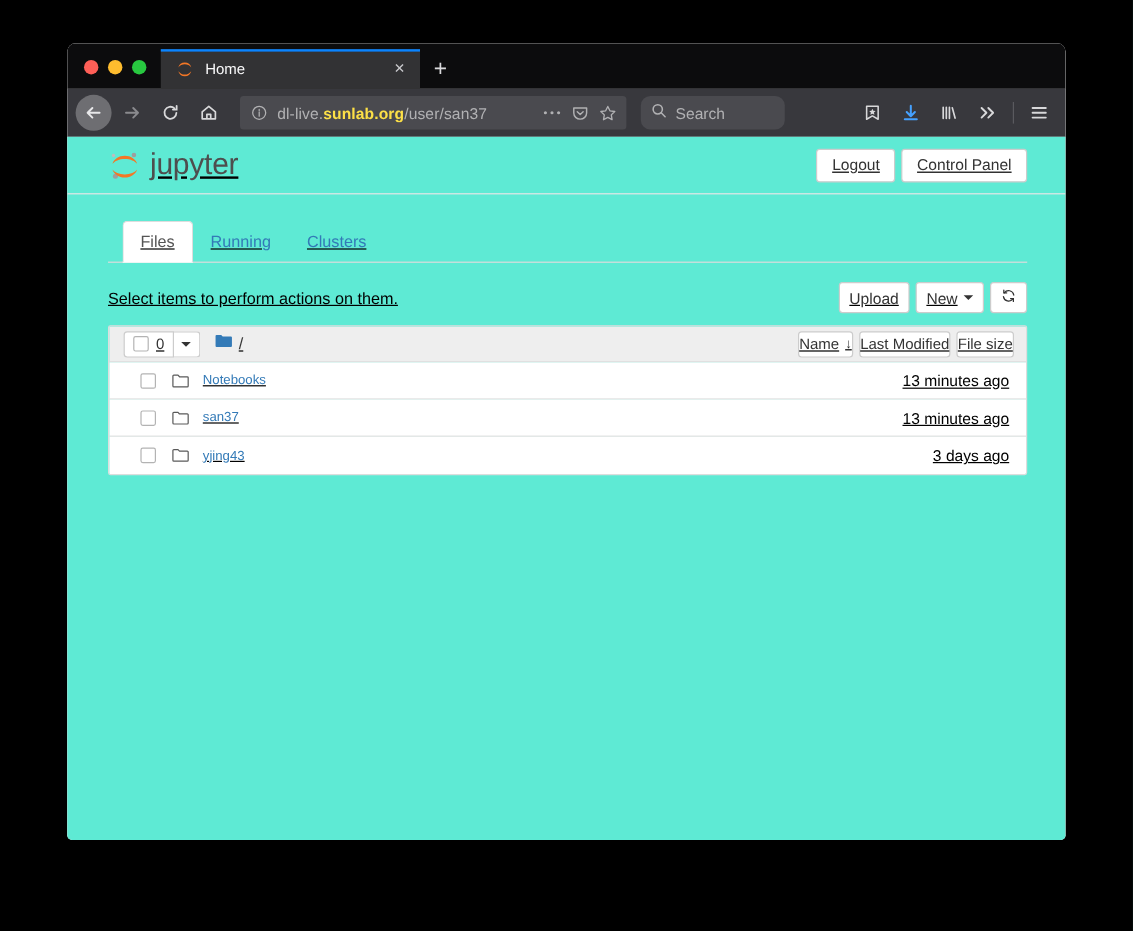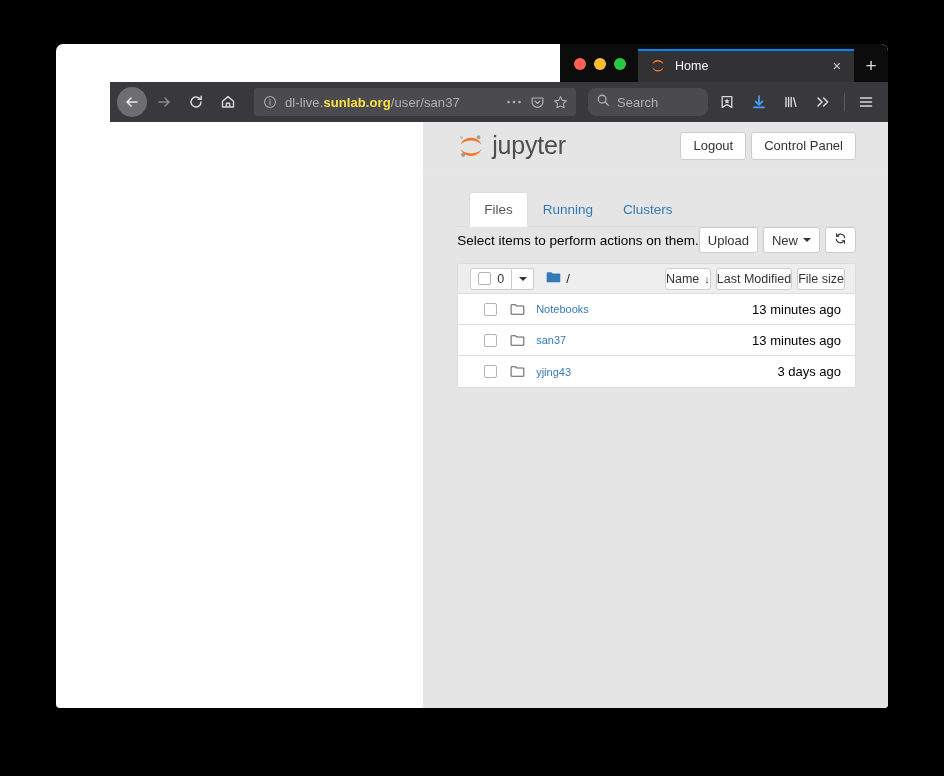--- a/index.html
+++ b/index.html
@@ -6,26 +6,26 @@
   html, body {
     width: 944px; height: 776px;
     background: #000;
     font-family: "Liberation Sans", sans-serif;
     overflow: hidden;
   }
 
   
   .window {
     position: absolute;
-    left: 56px; top: 44px;
+    left: 56px; top: 36px;
     width: 832px; height: 664px;
     border-radius: 7px 7px 4px 4px;
     overflow: hidden;
     background: #fff;
-    display: flex; flex-direction: column; align-items: flex-end;
+    display: flex; flex-direction: column;
   }
 
   
   .tabstrip {
     height: 38px;
     background: #0c0c0d;
     display: flex; align-items: flex-end;
     flex: 0 0 auto;
     position: relative;
   }
@@ -125,21 +125,21 @@
   .toolspace { flex: 1 1 auto; }
   .toolicon {
     width: 30px; height: 30px;
     display: flex; align-items: center; justify-content: center;
     color: #d8d8da;
   }
   .toolicon.dl { color: #45a1ff; }
   .navsep { width: 1px; height: 18px; background: #5a5a5f; margin: 0 4px; }
 
   
-  .page { flex: 1 1 auto; background: #e5e5e5; overflow: hidden; position: relative; }
+  .page { flex: 1 1 auto; background: #5eead4; overflow: hidden; position: relative; text-decoration: underline; }
 
   .jp-header {
     height: 48px;
     border-bottom: 1px solid #e7e7e7;
     display: flex; align-items: center;
     padding: 0 32px 0 34px;
   }
   .jp-logo { display: flex; align-items: center; gap: 7px; }
   .jp-logo-mark { width: 28px; height: 28px; }
   .jp-logo-text {
@@ -182,20 +182,21 @@
     line-height: 1.2;
   }
   .jp-tab.active {
     color: #555;
     background: #fff;
     border-color: #ddd #ddd #fff;
   }
 
   .jp-actionrow {
     display: flex; align-items: center;
+    margin-top: 16px;
     height: 26px;
   }
   .jp-hint { font-size: 13.5px; color: #000; }
   .jp-actions { margin-left: auto; display: flex; gap: 5px; }
   .jp-btn {
     height: 26px;
     padding: 0 8px;
     border: 1px solid #cccccc;
     background: #fff;
     font-size: 13px;

